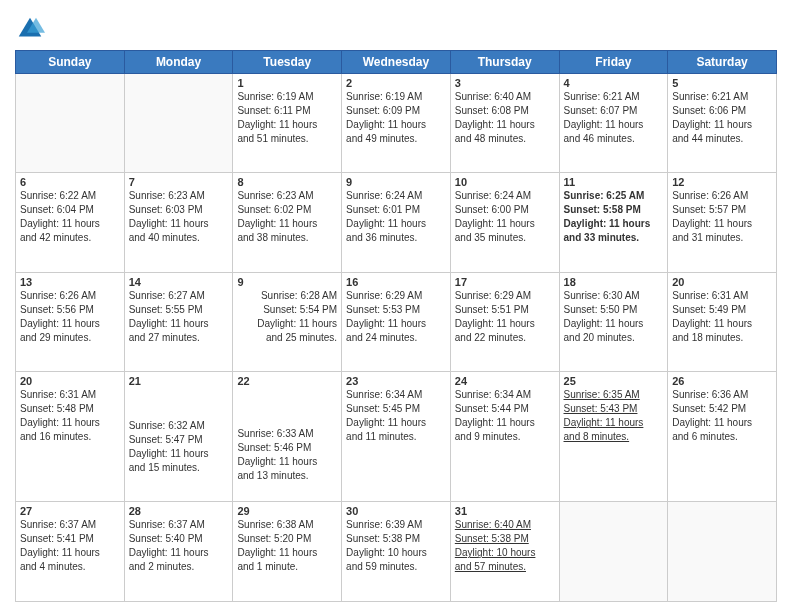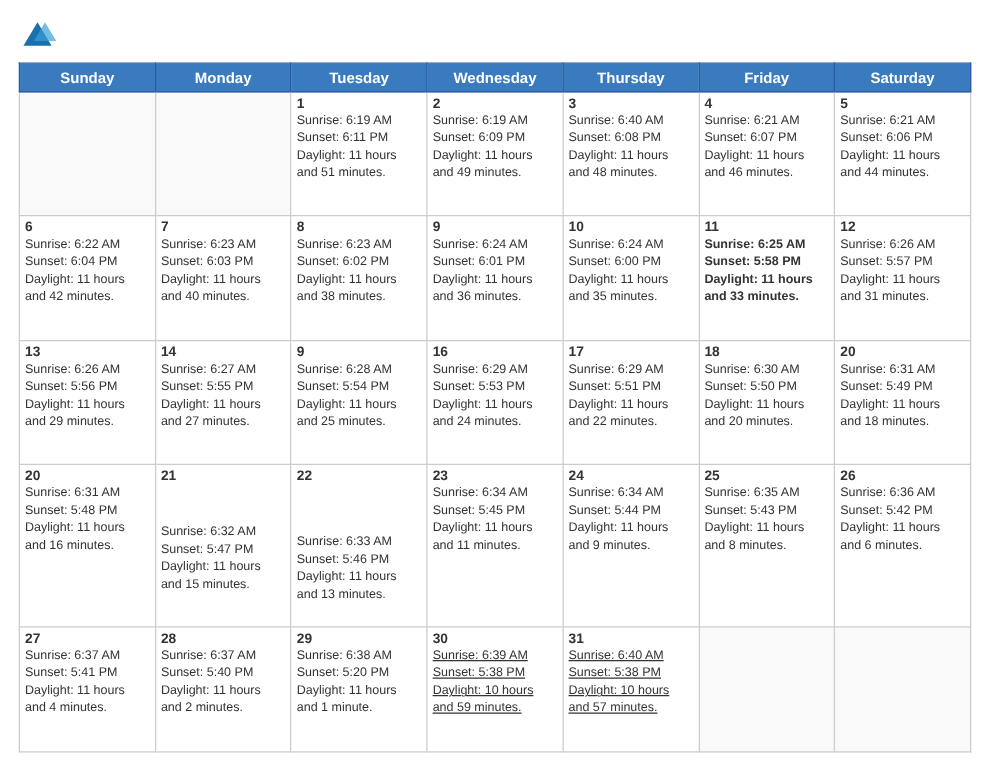--- a/index.html
+++ b/index.html
@@ -232,21 +232,21 @@
           </td>
           <td>
             <span class="day-number">14</span>
             <div class="day-info" style="white-space: pre-line;">Sunrise: 6:27 AM
 Sunset: 5:55 PM
 Daylight: 11 hours
 and 27 minutes.</div>
           </td>
           <td>
             <span class="day-number">9</span>
-            <div class="day-info" style="white-space: pre-line;">Sunrise: 6:28 AM
+            <div class="day-info" style="white-space: pre-line; text-align: right;">Sunrise: 6:28 AM
 Sunset: 5:54 PM
 Daylight: 11 hours
 and 25 minutes.</div>
           </td>
           <td>
             <span class="day-number">16</span>
             <div class="day-info" style="white-space: pre-line;">Sunrise: 6:29 AM
 Sunset: 5:53 PM
 Daylight: 11 hours
 and 24 minutes.</div>
@@ -304,21 +304,21 @@
           </td>
           <td>
             <span class="day-number">24</span>
             <div class="day-info" style="white-space: pre-line;">Sunrise: 6:34 AM
 Sunset: 5:44 PM
 Daylight: 11 hours
 and 9 minutes.</div>
           </td>
           <td>
             <span class="day-number">25</span>
-            <div class="day-info" style="white-space: pre-line;">Sunrise: 6:35 AM
+            <div class="day-info" style="white-space: pre-line; text-decoration: underline;">Sunrise: 6:35 AM
 Sunset: 5:43 PM
 Daylight: 11 hours
 and 8 minutes.</div>
           </td>
           <td>
             <span class="day-number">26</span>
             <div class="day-info" style="white-space: pre-line;">Sunrise: 6:36 AM
 Sunset: 5:42 PM
 Daylight: 11 hours
 and 6 minutes.</div>
@@ -341,21 +341,21 @@
           </td>
           <td>
             <span class="day-number">29</span>
             <div class="day-info" style="white-space: pre-line;">Sunrise: 6:38 AM
 Sunset: 5:20 PM
 Daylight: 11 hours
 and 1 minute.</div>
           </td>
           <td>
             <span class="day-number">30</span>
-            <div class="day-info" style="white-space: pre-line; text-decoration: underline;">Sunrise: 6:39 AM
+            <div class="day-info" style="white-space: pre-line;">Sunrise: 6:39 AM
 Sunset: 5:38 PM
 Daylight: 10 hours
 and 59 minutes.</div>
           </td>
           <td>
             <span class="day-number">31</span>
             <div class="day-info" style="white-space: pre-line; text-decoration: underline;">Sunrise: 6:40 AM
 Sunset: 5:38 PM
 Daylight: 10 hours
 and 57 minutes.</div>

